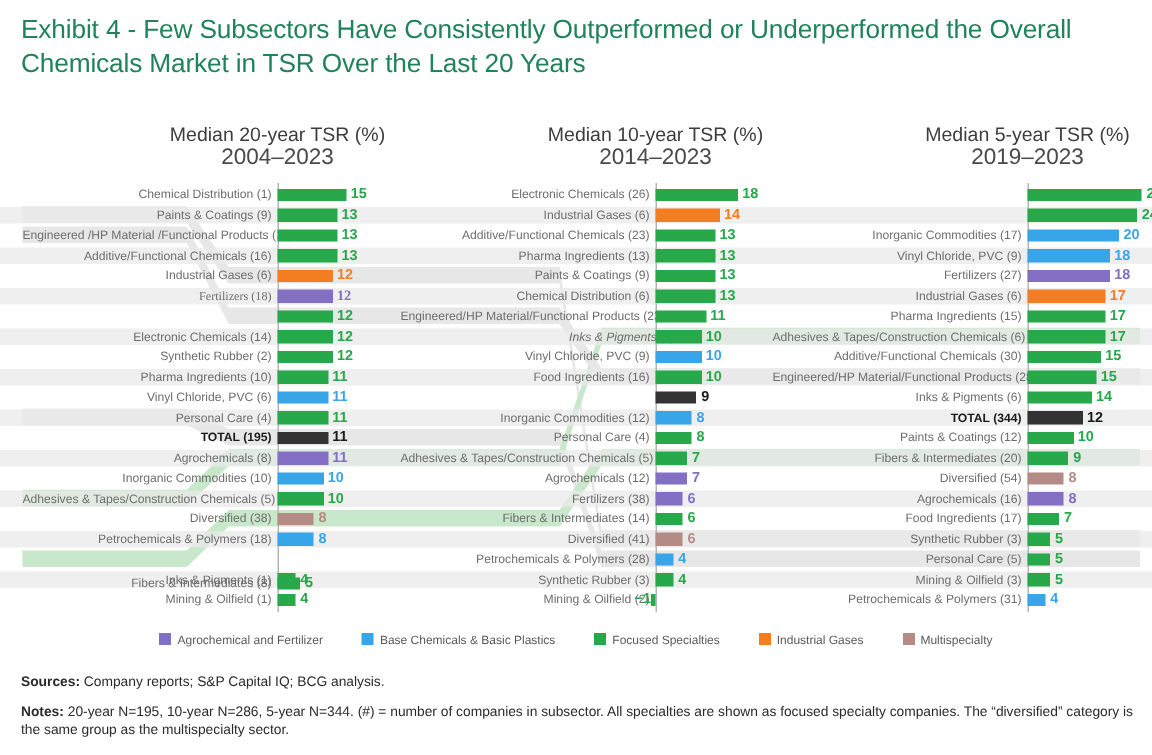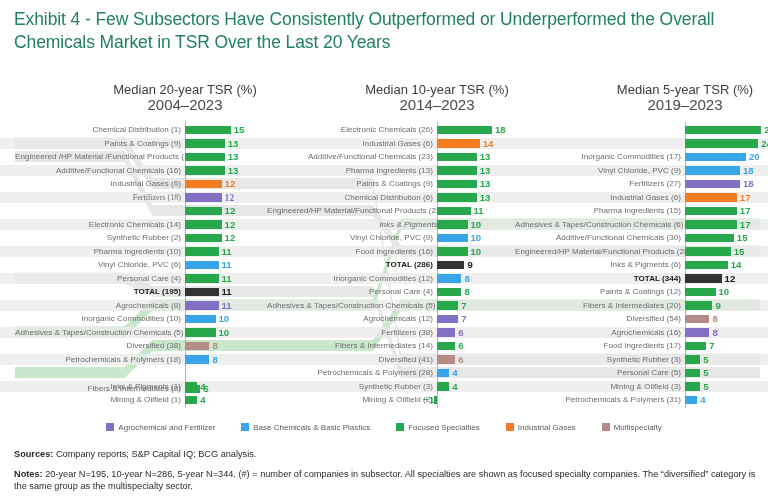--- a/index.html
+++ b/index.html
@@ -243,21 +243,20 @@
         <div class="lbl" style="width: 166px; right: 99px;">Vinyl Chloride, PVC (9)</div>
         <div class="bar" style="background: rgb(56, 165, 232); left: 170px; width: 30.5px;"></div>
         <div class="val" style="color: rgb(56, 165, 232); left: 203.5px;">10</div>
       </div>
       <div class="row" style="top: 125.5px; left: 267px; width: 265px;">
         <div class="lbl" style="width: 166px; right: 99px;">Food Ingredients (16)</div>
         <div class="bar" style="background: rgb(39, 168, 74); left: 170px; width: 30.5px;"></div>
         <div class="val" style="color: rgb(39, 168, 74); left: 203.5px;">10</div>
       </div>
       <div class="row total" style="top: 139px; left: 267px; width: 265px;">
-        <div class="lbl" style="width: 166px; right: 99px;">TOTAL (286)</div>
         <div class="bar" style="background: rgb(51, 51, 51); left: 170px; width: 27.45px;"></div>
         <div class="val" style="color: rgb(26, 26, 26); left: 200.45px;">9</div>
       </div>
       <div class="row" style="top: 152.5px; left: 267px; width: 265px;">
         <div class="lbl" style="width: 166px; right: 99px;">Inorganic Commodities (12)</div>
         <div class="bar" style="background: rgb(56, 165, 232); left: 170px; width: 24.4px;"></div>
         <div class="val" style="color: rgb(56, 165, 232); left: 197.4px;">8</div>
       </div>
       <div class="row" style="top: 166px; left: 267px; width: 265px;">
         <div class="lbl" style="width: 166px; right: 99px;">Personal Care (4)</div>

